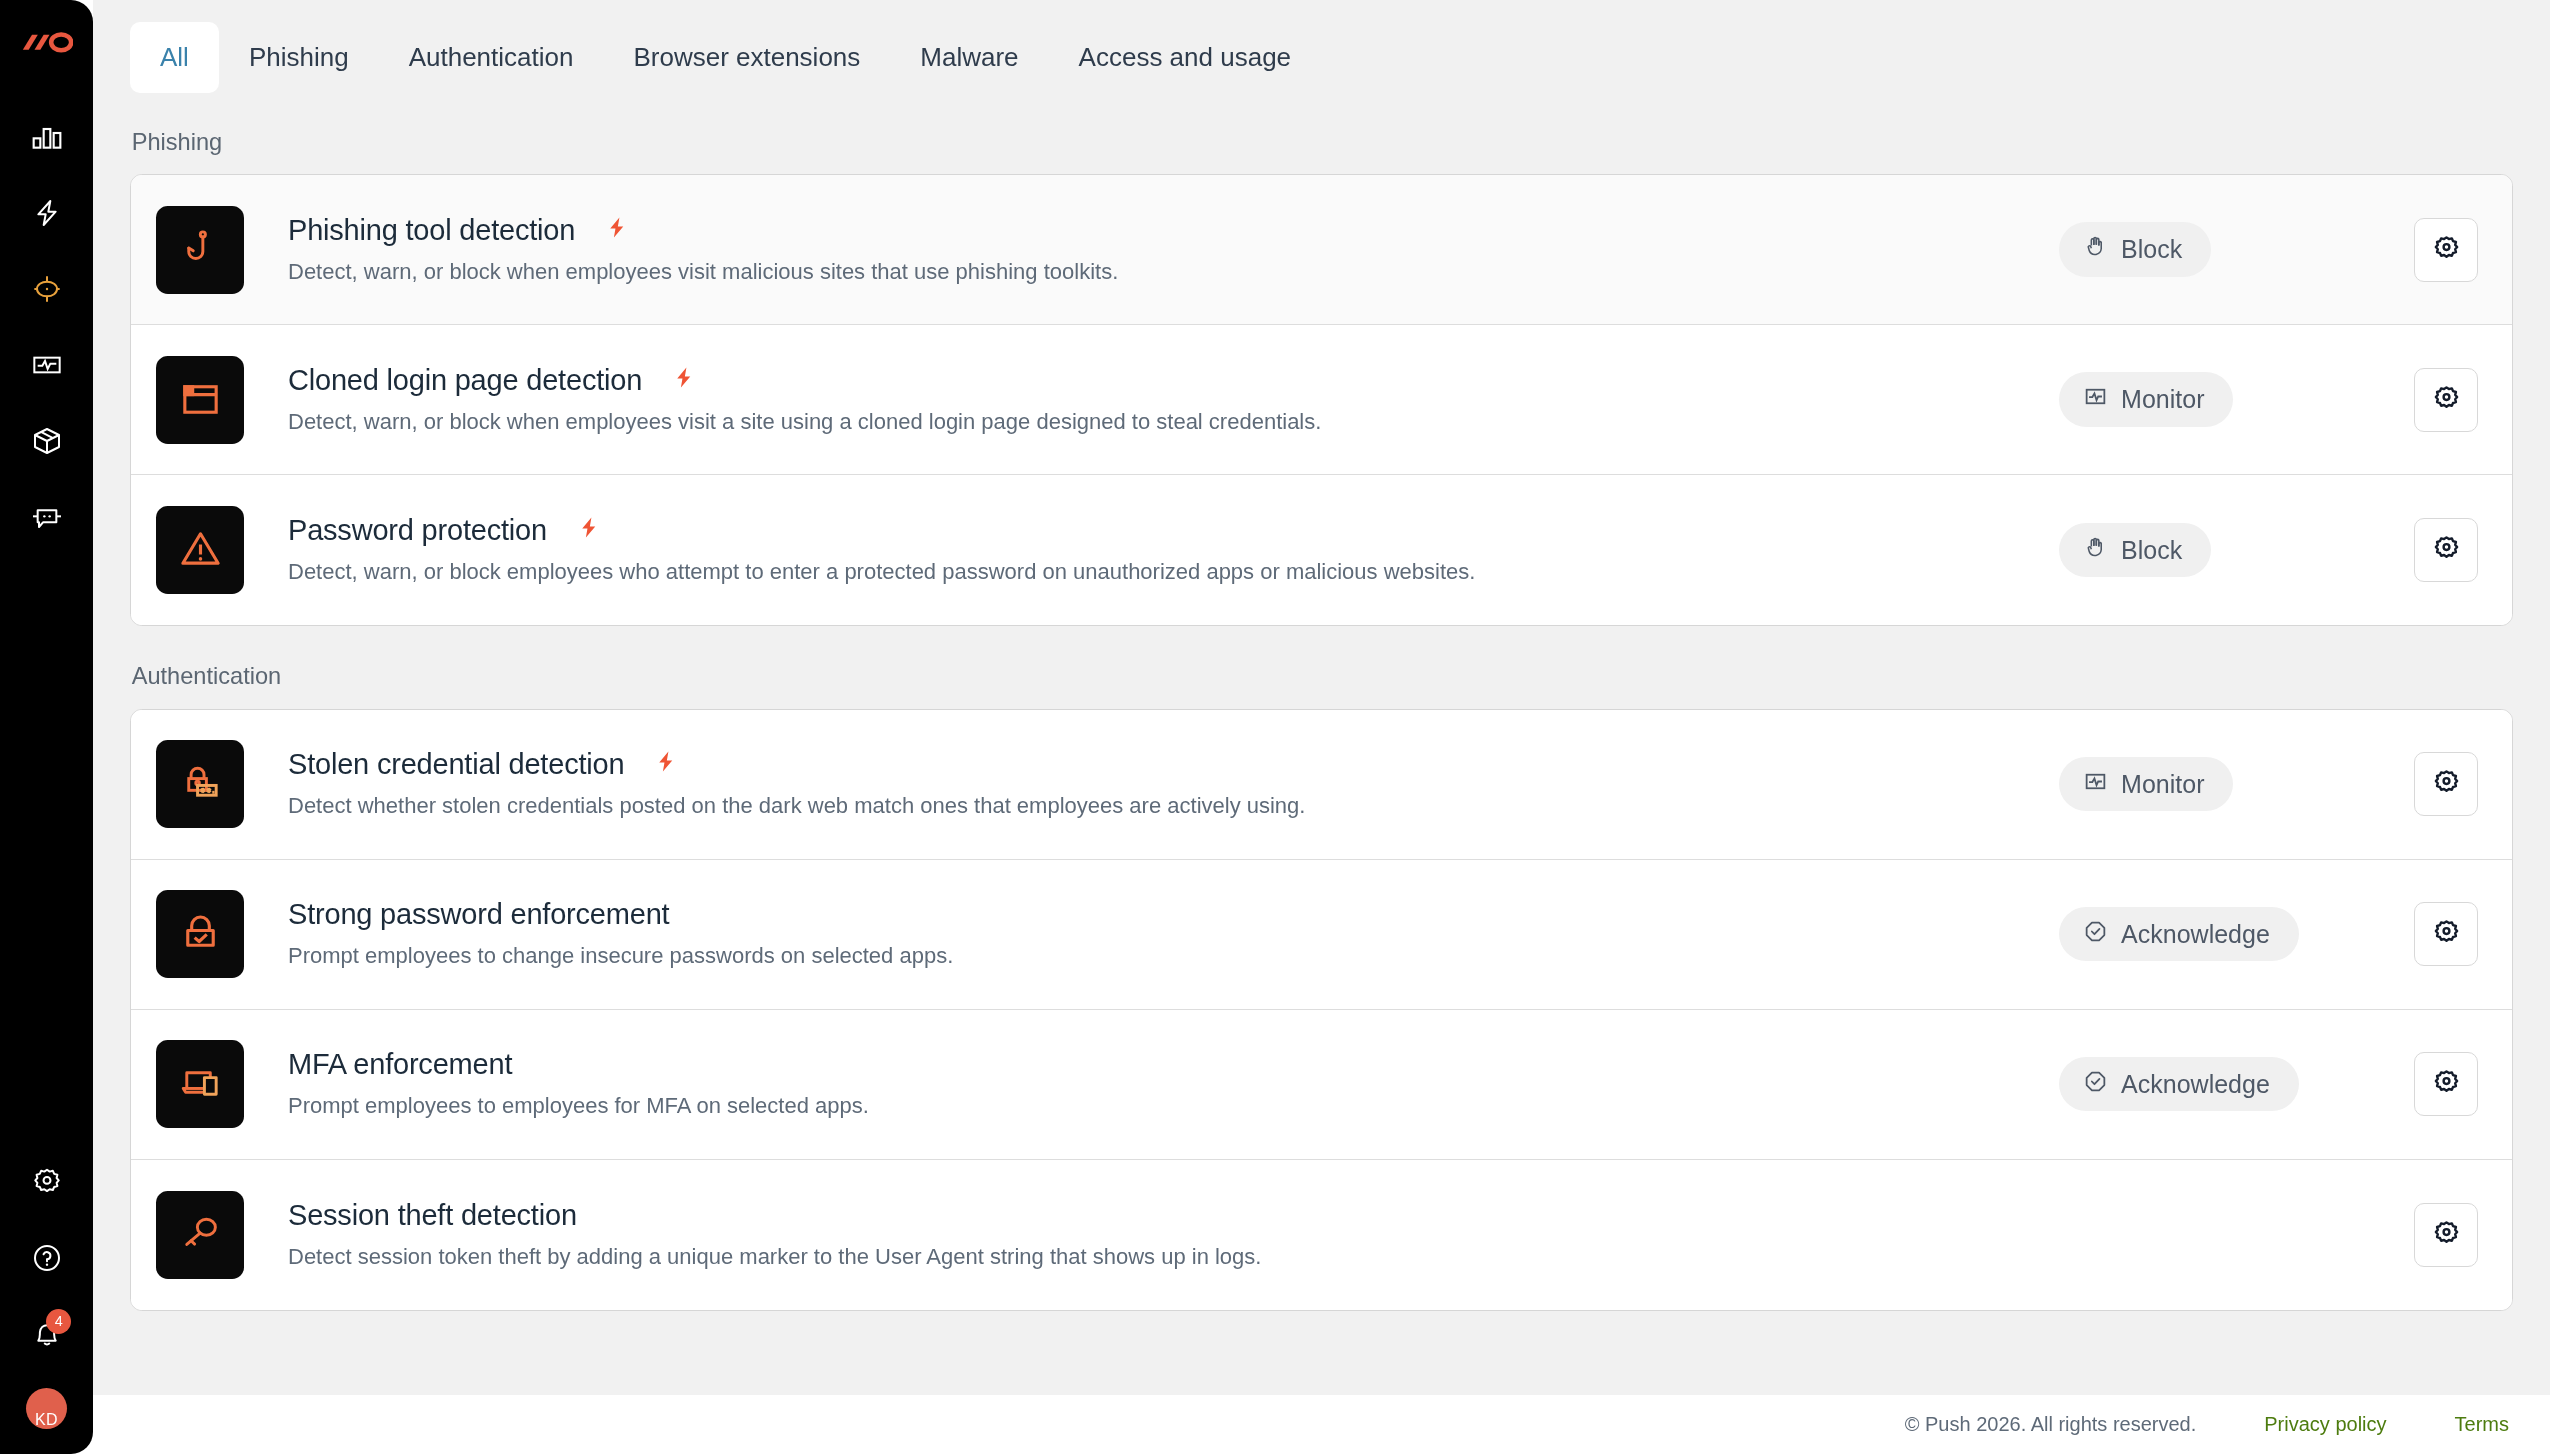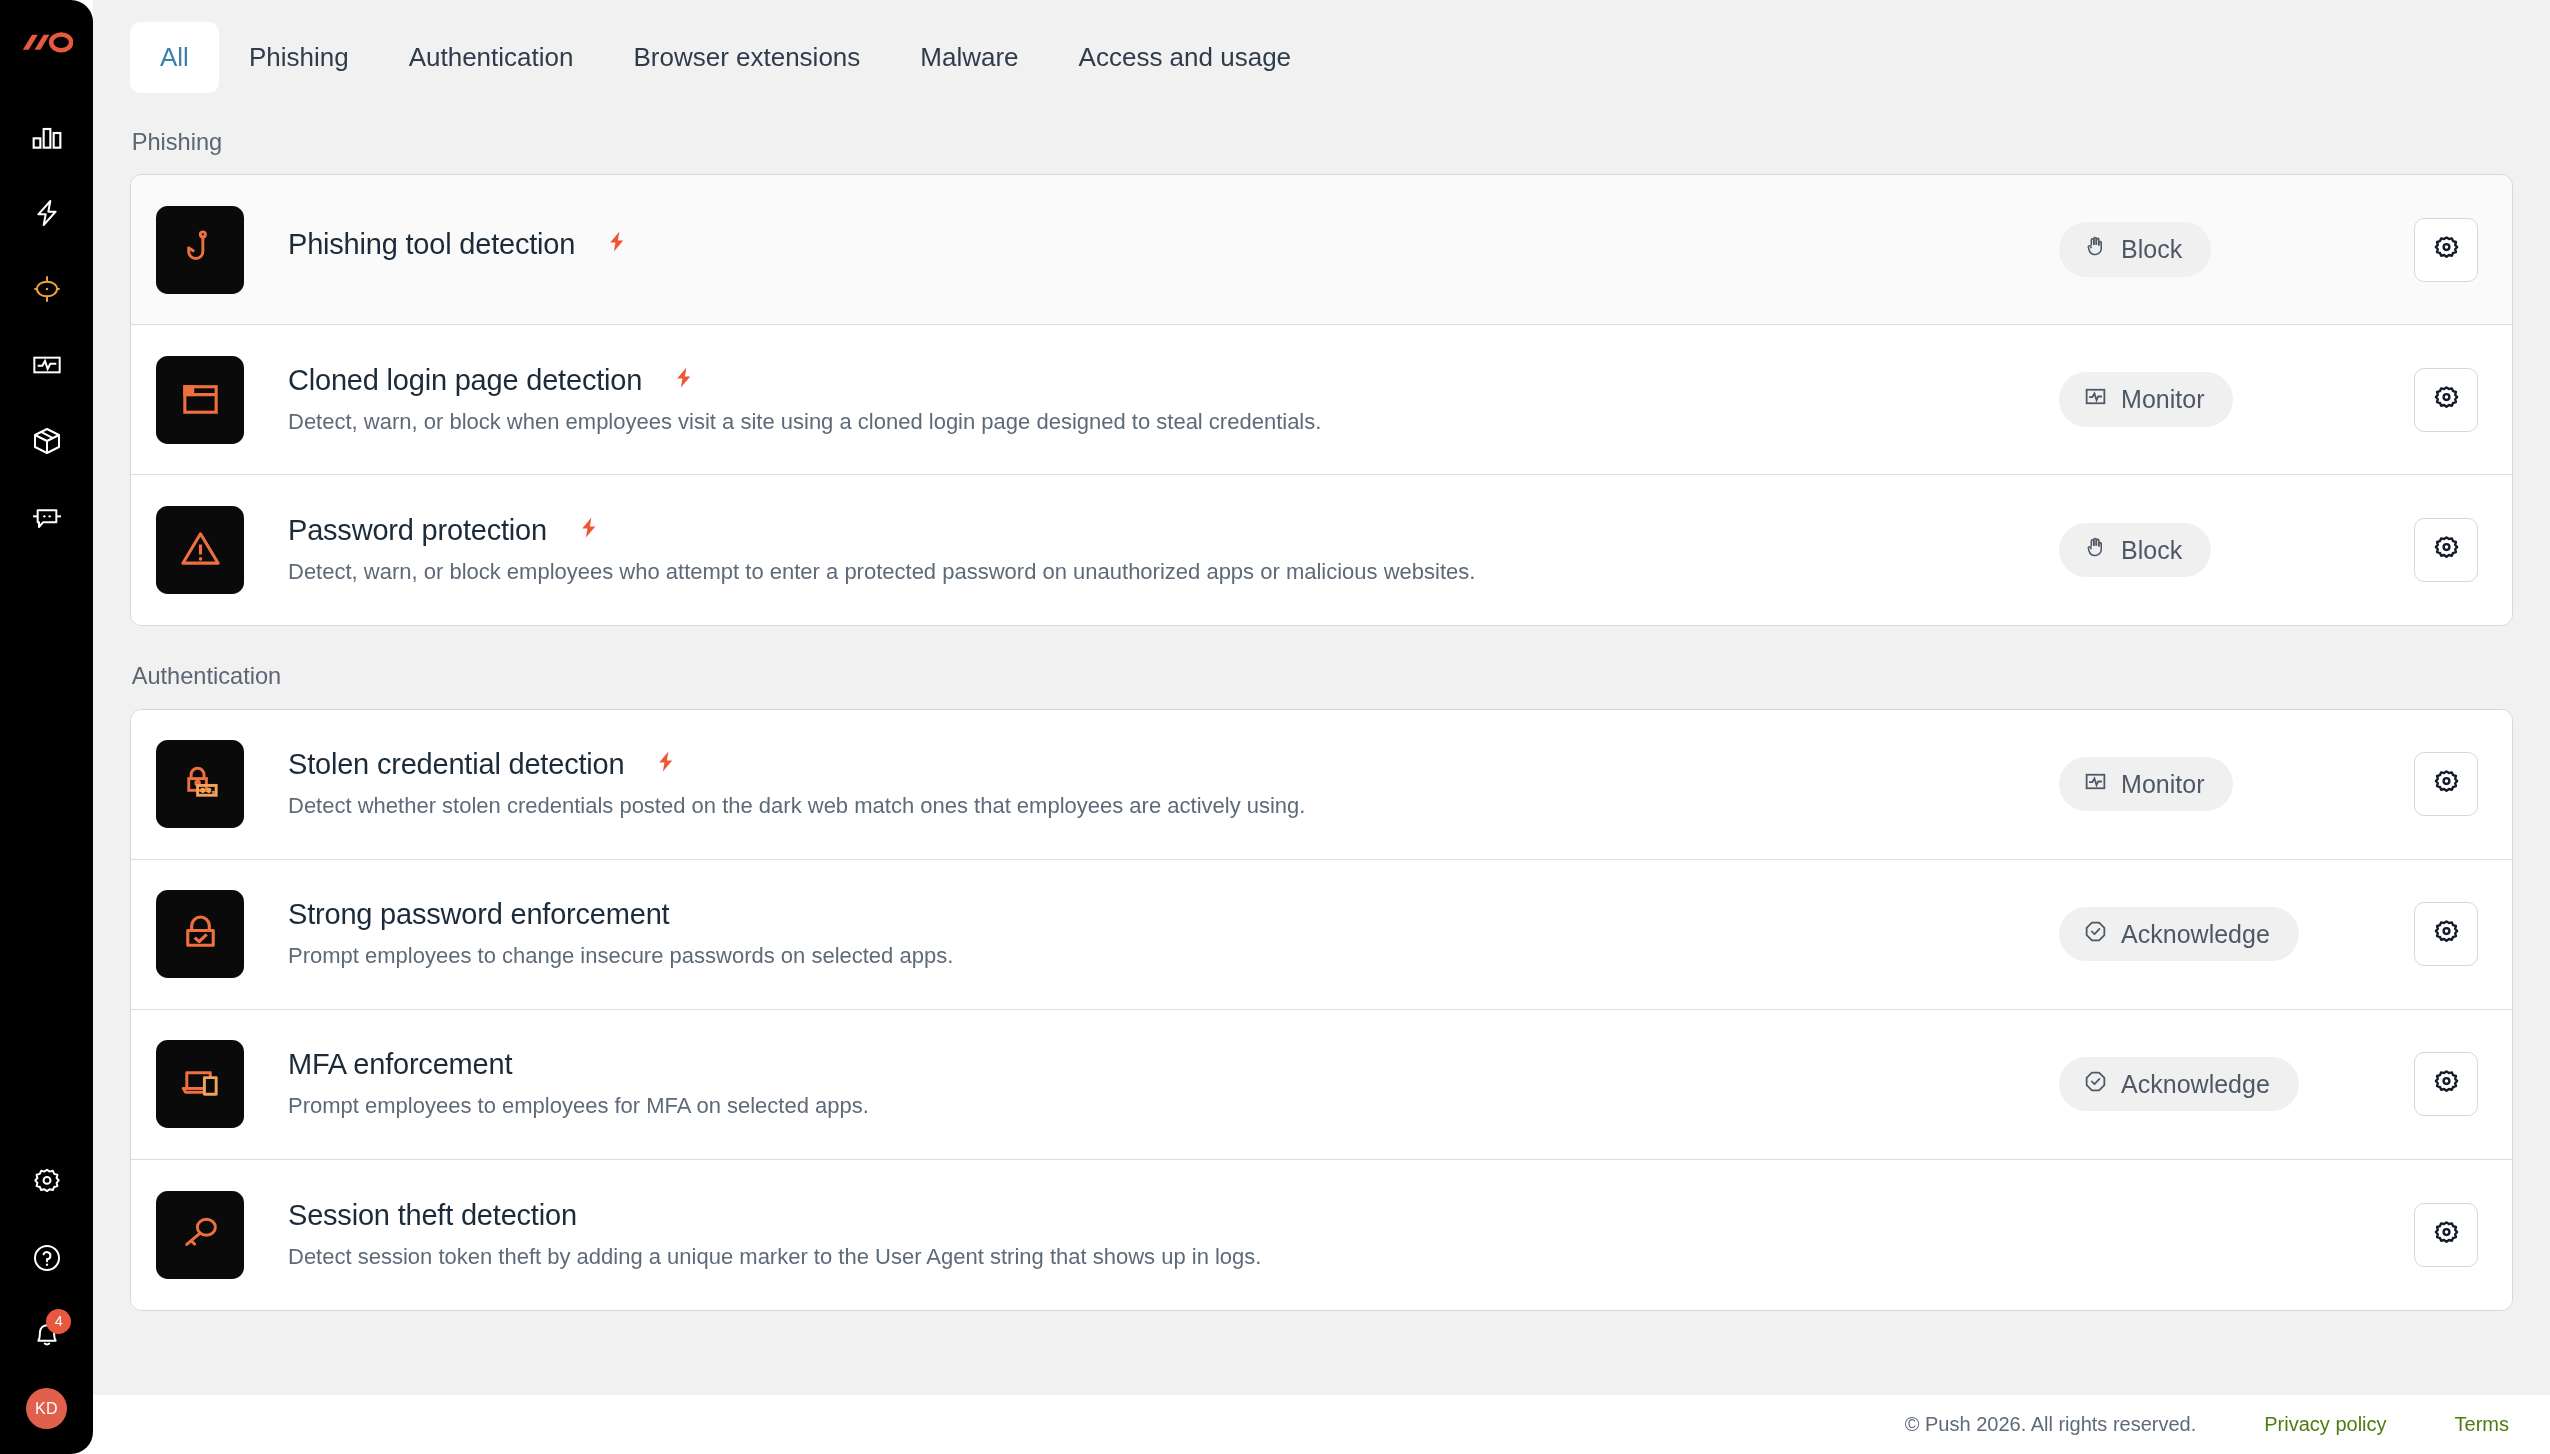--- a/index.html
+++ b/index.html
@@ -33,21 +33,21 @@
     display: flex; align-items: center; justify-content: center; cursor: pointer; }
   .bell-badge {
     position: absolute; top: -3.4px; right: -1.7px;
     width: 25px; height: 25px; border-radius: 50%;
     background: #e8573f; color: #fff;
     font-size: 14.4px; line-height: 25px; text-align: center; font-weight: 400;
   }
   .avatar {
     width: 41px; height: 41px; border-radius: 50%;
     background: #e0604c; color: #fff;
-    display: flex; align-items: center; justify-content: center;
+    display: flex; align-items: flex-end; justify-content: center;
     font-size: 16px; letter-spacing: 0.4px; cursor: pointer;
   }
 
   
   .main {
     flex: 1 1 auto; height: 1454px;
     background: #f1f1f1;
     display: flex; flex-direction: column;
     position: relative;
   }
@@ -292,20 +292,21 @@
           </div>
           <div class="row-text">
             <div class="row-title">
               <span>Phishing tool detection</span>
               <span>
                 <svg width="25" height="25" viewBox="0 0 24 24" fill="#ef5434">
                   <path d="M14.8 2.5 L6 13 L11 13 L9.5 21.5 L18.5 11 L13.3 11 Z"></path>
                 </svg>
               </span>
             </div>
+            <div class="row-desc">Detect, warn, or block when employees visit malicious sites that use phishing toolkits.</div>
           </div>
           <div class="badge-slot">
             <div class="badge">
               <span>
                 <svg width="25" height="25" viewBox="0 0 24 24" fill="none" stroke="#4e5866" stroke-width="1.5" stroke-linejoin="round">
                   <path d="M8 11 L8 5.8 A1.2 1.2 0 0 1 10.4 5.8 L10.4 10.5"></path>
                   <path d="M10.4 10.2 L10.4 4.6 A1.2 1.2 0 0 1 12.8 4.6 L12.8 10.3"></path>
                   <path d="M12.8 10.2 L12.8 5.4 A1.2 1.2 0 0 1 15.2 5.4 L15.2 11"></path>
                   <path d="M15.2 11 L15.2 8.2 A1.2 1.2 0 0 1 17.5 8.2 L17.5 14.2 A6 6 0 0 1 6 16 L5.2 13 A1.2 1.2 0 0 1 7.4 12 L8 13.6"></path>
                 </svg>

